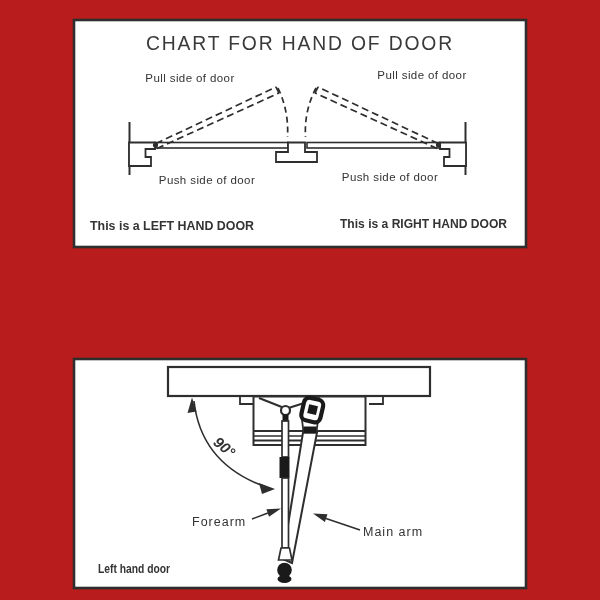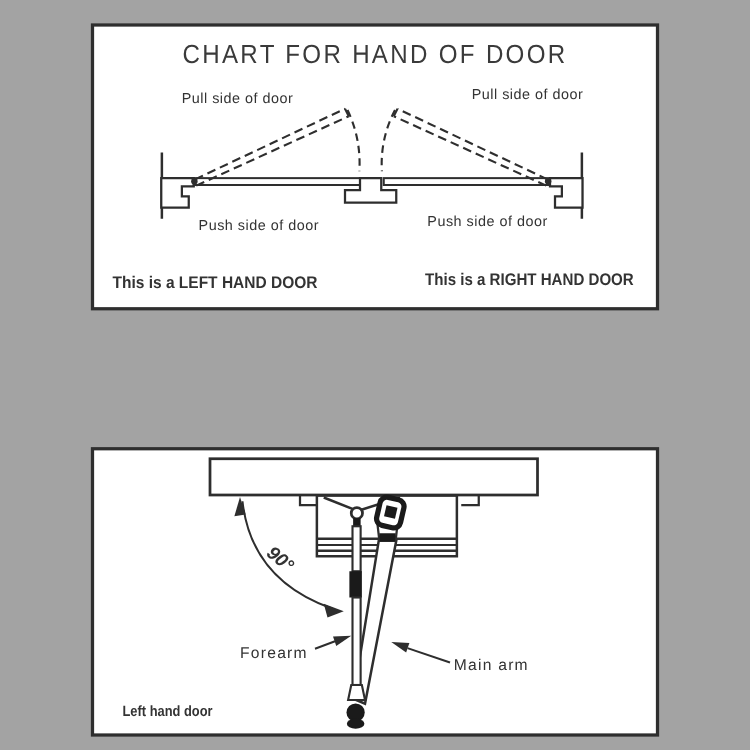--- a/index.html
+++ b/index.html
@@ -1,16 +1,16 @@
 <!DOCTYPE html>
 <html><head>
 <meta charset="utf-8">
 <style>
   html,body{margin:0;padding:0;background:#ffffff;}
-  .canvas{position:relative;width:600px;height:600px;background:#a3a3a3;overflow:hidden;
+  .canvas{position:relative;width:600px;height:600px;background:#b91c1c;overflow:hidden;
           font-family:"Liberation Sans", sans-serif;}
   svg{position:absolute;left:0;top:0;}
   text{fill:#333333;}
   .lbl{font-size:11.5px;letter-spacing:0.4px;}
   .cap{font-size:13.5px;font-weight:bold;}
   .title{font-size:21px;letter-spacing:2px;fill:#3a3a3a;}
   .arm-lbl{font-size:12.5px;letter-spacing:1px;}
   .small-cap{font-size:12px;font-weight:bold;}
   .angle{font-size:15px;font-weight:bold;font-style:italic;}
 </style>

